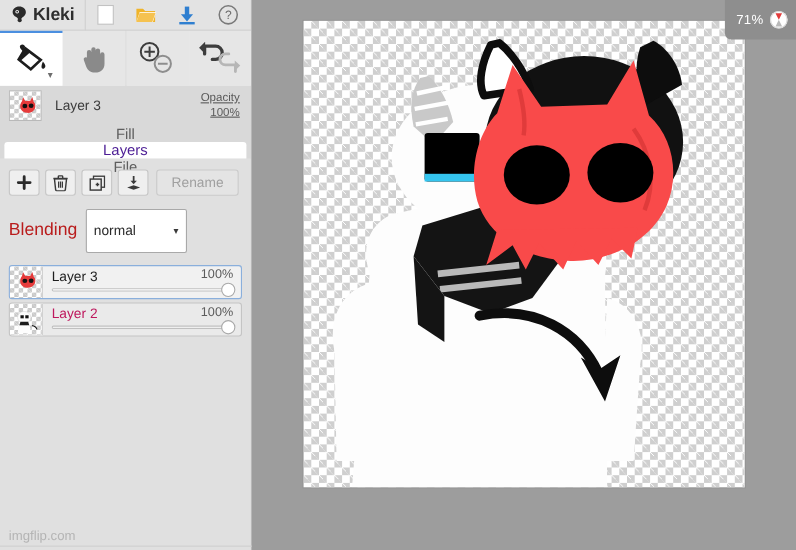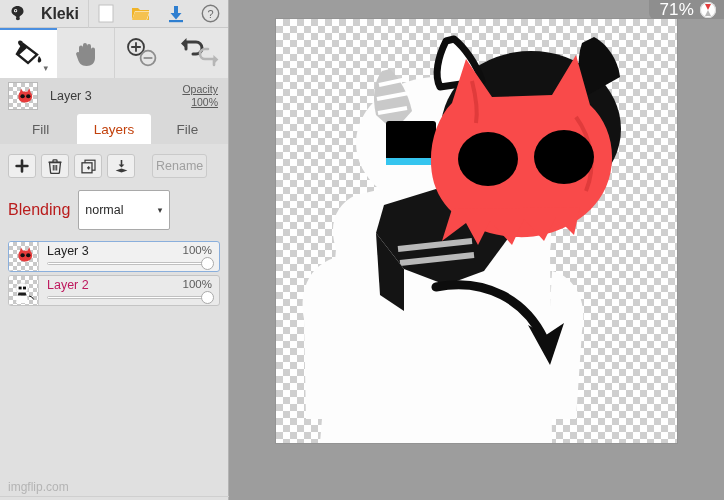--- a/index.html
+++ b/index.html
@@ -27,25 +27,25 @@
       linear-gradient(45deg, #cfcfcf 25%, transparent 25%, transparent 75%, #cfcfcf 75%);
     background-size: 14px 14px;
     background-position: 0 0, 7px 7px;
     box-shadow: 0 0 0 1px rgba(0,0,0,.06);
   }
   #artwork { position: absolute; inset: 0; }
 
   
   #zoom-badge {
     position: absolute; right: 0; top: 0;
-    height: 19px; padding: 0 8px 0 10px;
+    height: 36px; padding: 0 8px 0 10px;
     display: flex; align-items: center; gap: 6px;
     background: #8e8e8e;
     border-bottom-left-radius: 6px;
-    color: #ffffff; font-size: 17px; letter-spacing: .2px;
+    color: #ffffff; font-size: 12px; letter-spacing: .2px;
   }
   #zoom-badge .compass {
     width: 16px; height: 16px; border-radius: 50%;
     background: #ffffff; position: relative;
     box-shadow: inset 0 0 0 1px #d8d8d8;
   }
   #zoom-badge .compass::before {
     content: ""; position: absolute; left: 50%; top: 2px;
     width: 0; height: 0; transform: translateX(-50%);
     border-left: 3.2px solid transparent;
@@ -68,21 +68,21 @@
     border-right: 1px solid #b4b4b4;
   }
 
   
   #topbar {
     height: 28px; background: #e3e3e3;
     display: flex; align-items: center;
     border-bottom: 1px solid #c9c9c9;
   }
   #brand {
-    display: flex; align-items: center; gap: 14px;
+    display: flex; align-items: center; gap: 3px;
     padding: 0 9px 0 8px; height: 100%;
   }
   #brand .logo { width: 19px; height: 19px; }
   #brand .name {
     font-size: 16px; font-weight: bold; color: #2e2e2e;
     letter-spacing: -.1px;
   }
   #topbar .sep { width: 1px; height: 28px; background: #cfcfcf; }
   .top-btn {
     width: 37px; height: 28px;
@@ -132,44 +132,44 @@
   #summary-name {
     margin-left: 12px; font-size: 12.5px; color: #3c3c3c; flex: 1;
   }
   #summary-opacity {
     text-align: right; font-size: 10.5px; color: #5a5a5a; line-height: 13px; text-decoration: underline;
   }
 
   
   #tabs {
     height: 30px; display: flex; align-items: stretch;
-    background: #d9d9d9; padding: 0 4px;
+    background: #d9d9d9; padding: 0 4px; flex-direction: column;
   }
   .tab {
     flex: 1; display: flex; align-items: center; justify-content: center;
     font-size: 13.5px; color: #5e5e5e; cursor: pointer;
     border-radius: 3px 3px 0 0;
   }
-  .tab.active { background: #ffffff; color: #c2410c; }
+  .tab.active { background: #ffffff; color: #4c1d95; }
 
   
   #layers-body { background: #e0e0e0; padding: 10px 8px 0 8px; height: 100%; }
 
   #layer-actions { display: flex; align-items: center; gap: 5px; }
   .act-btn {
     width: 28px; height: 24px; background: #efefef;
     border: 1px solid #c6c6c6; border-radius: 3px;
     display: flex; align-items: center; justify-content: center;
     cursor: pointer;
   }
   #btn-rename {
-    height: 24px; padding: 0 3px; background: #e4e4e4;
+    height: 24px; padding: 0 13px; background: #e4e4e4;
     border: 1px solid #cacaca; border-radius: 3px;
     font-size: 12.5px; color: #a0a0a0; display: flex;
-    align-items: center; cursor: pointer; margin-left: 12px;
+    align-items: center; cursor: pointer; margin-left: 2px;
   }
 
   #blending-row {
     display: flex; align-items: center; gap: 8px; margin-top: 12px;
   }
   #blending-label { font-size: 16px; color: #b91c1c; }
   #blending-select {
     width: 92px; height: 40px; background: #ffffff;
     border: 1px solid #a9a9a9; border-radius: 2px;
     display: flex; align-items: center; padding: 0 6px;

